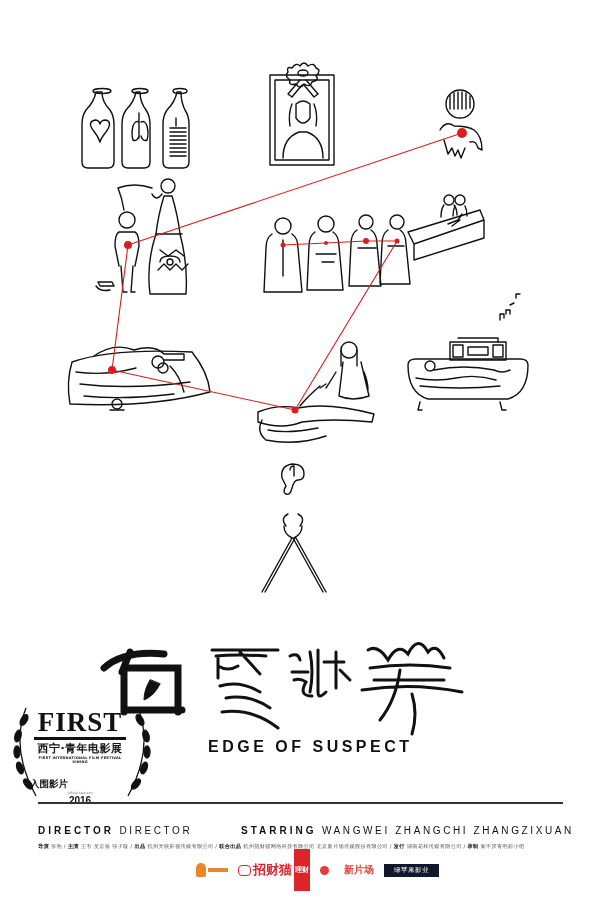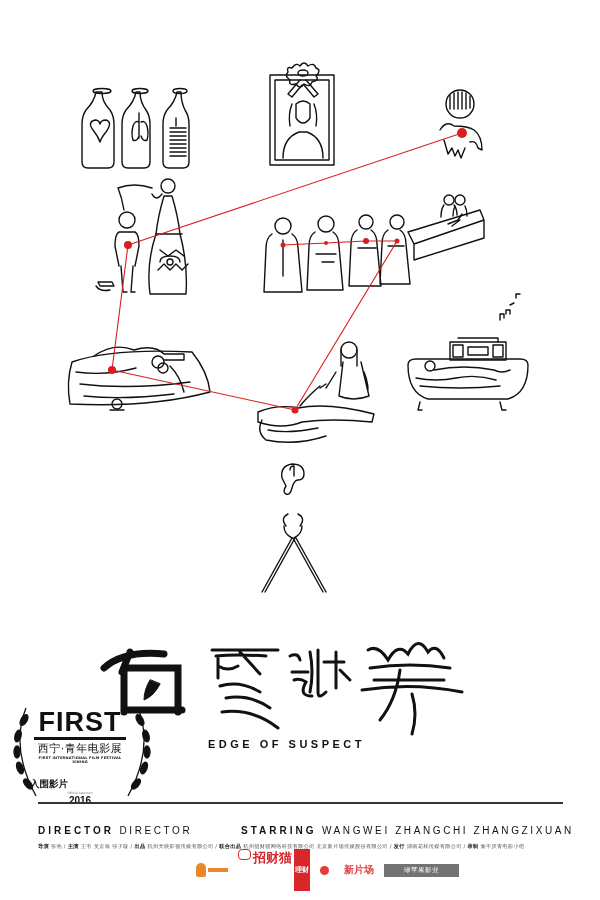--- a/index.html
+++ b/index.html
@@ -1,43 +1,43 @@
 <!DOCTYPE html>
 <html><head>
 <meta charset="utf-8">
 <style>
   html,body{margin:0;padding:0;background:#fff;}
   body{width:600px;height:900px;position:relative;overflow:hidden;font-family:"DejaVu Sans",sans-serif;color:#111;}
   .art{position:absolute;left:0;top:0;width:600px;height:640px;}
   .title-cal{position:absolute;left:100px;top:628px;width:400px;height:110px;}
-  .subtitle{position:absolute;left:208px;top:738px;font-family:"Liberation Sans",sans-serif;font-weight:bold;font-size:11px;letter-spacing:3.5px;color:#111;}
+  .subtitle{position:absolute;left:208px;top:738px;font-family:"Liberation Sans",sans-serif;font-weight:bold;font-size:16px;letter-spacing:3.5px;color:#111;}
   .laurel{position:absolute;left:4px;top:700px;width:156px;height:100px;}
-  .first-word{position:absolute;left:34px;top:709px;width:92px;text-align:center;font-family:Liberation Sans, sans-serif;font-weight:bold;font-size:27px;letter-spacing:1px;line-height:27px;}
+  .first-word{position:absolute;left:34px;top:709px;width:92px;text-align:center;font-family:Liberation Serif, serif;font-weight:bold;font-size:27px;letter-spacing:1px;line-height:27px;}
   .first-bar{position:absolute;left:34px;top:737px;width:92px;height:3px;background:#111;}
-  .first-cn{position:absolute;left:30px;top:741px;width:100px;text-align:center;font-weight:normal;font-size:11px;letter-spacing:0.5px;}
+  .first-cn{position:absolute;left:30px;top:741px;width:100px;text-align:center;font-weight:bold;font-size:11px;letter-spacing:0.5px;}
   .first-en{position:absolute;left:30px;top:756px;width:100px;text-align:center;font-size:3.6px;font-weight:bold;letter-spacing:0.2px;}
   .first-year{position:absolute;left:30px;top:795px;width:100px;text-align:center;font-family:"Liberation Sans",sans-serif;font-weight:bold;font-size:10px;}
   .first-sel{position:absolute;left:30px;top:778px;width:100px;text-align:left;font-weight:bold;font-size:9.5px;}
   .first-sel-en{position:absolute;left:30px;top:791px;width:100px;text-align:center;font-size:3px;color:#777;}
   .divider{position:absolute;left:38px;top:802px;width:525px;height:1.5px;background:#333;}
   .credits-main{position:absolute;left:38px;top:825px;width:560px;font-family:"Liberation Sans",sans-serif;font-size:10px;letter-spacing:2.6px;white-space:nowrap;}
   .credits-main b{font-weight:bold;letter-spacing:3px;}
   .credits-main .gap{display:inline-block;width:38px;}
   .credits-small{position:absolute;left:38px;top:843px;width:560px;font-size:5.2px;color:#555;white-space:nowrap;letter-spacing:0.3px;}
   .credits-small b{color:#111;}
   .logos{position:absolute;left:196px;top:860px;height:20px;display:flex;align-items:center;gap:10px;}
   .logo-fox{display:flex;align-items:center;gap:2px;}
   .logo-fox .mark{width:10px;height:14px;background:#e8872b;border-radius:5px 5px 2px 2px;}
   .logo-fox .txt{font-size:4px;color:#c44;width:20px;height:4px;background:#e8872b;}
-  .logo-zcm{display:flex;gap:2px;color:#d8262b;font-weight:bold;font-size:13px;}
+  .logo-zcm{display:flex;align-items:center;gap:2px;color:#d8262b;font-weight:bold;font-size:13px;}
   .logo-zcm .face{width:11px;height:9px;border:1px solid #d8262b;border-radius:4px;}
   .logo-zcm .tag{font-size:7px;background:#d8262b;color:#fff;padding:16px 1px;}
   .logo-xpc{display:flex;align-items:center;gap:15px;color:#e43b3b;font-size:10px;font-weight:bold;}
   .logo-xpc .dot{width:9px;height:9px;background:#e43b3b;border-radius:50%;}
-  .logo-box{background:#737373;color:#fff;font-size:6.5px;padding:2px 20px;letter-spacing:0.5px;}
+  .logo-box{background:#0f172a;color:#fff;font-size:6.5px;padding:2px 10px;letter-spacing:0.5px;}
 </style>
 </head>
 <body>
 
 <svg class="art" viewBox="0 0 600 640" fill="none" stroke="#111" stroke-width="1.4" stroke-linecap="round" stroke-linejoin="round">
 
   <g>
     <path d="M96 92 q-2 10 -10 18 q-4 6 -4 14 v38 q0 6 6 6 h20 q6 0 6 -6 v-38 q0 -8 -4 -14 q-8 -8 -8 -18 z"></path>
     <ellipse cx="102" cy="91" rx="9" ry="2.5"></ellipse>
     <path d="M93 130 q-6 -8 2 -10 q4 0 5 4 q1 -4 6 -4 q7 2 0 12 q-5 6 -6 10 q-2 -6 -7 -12z"></path>

